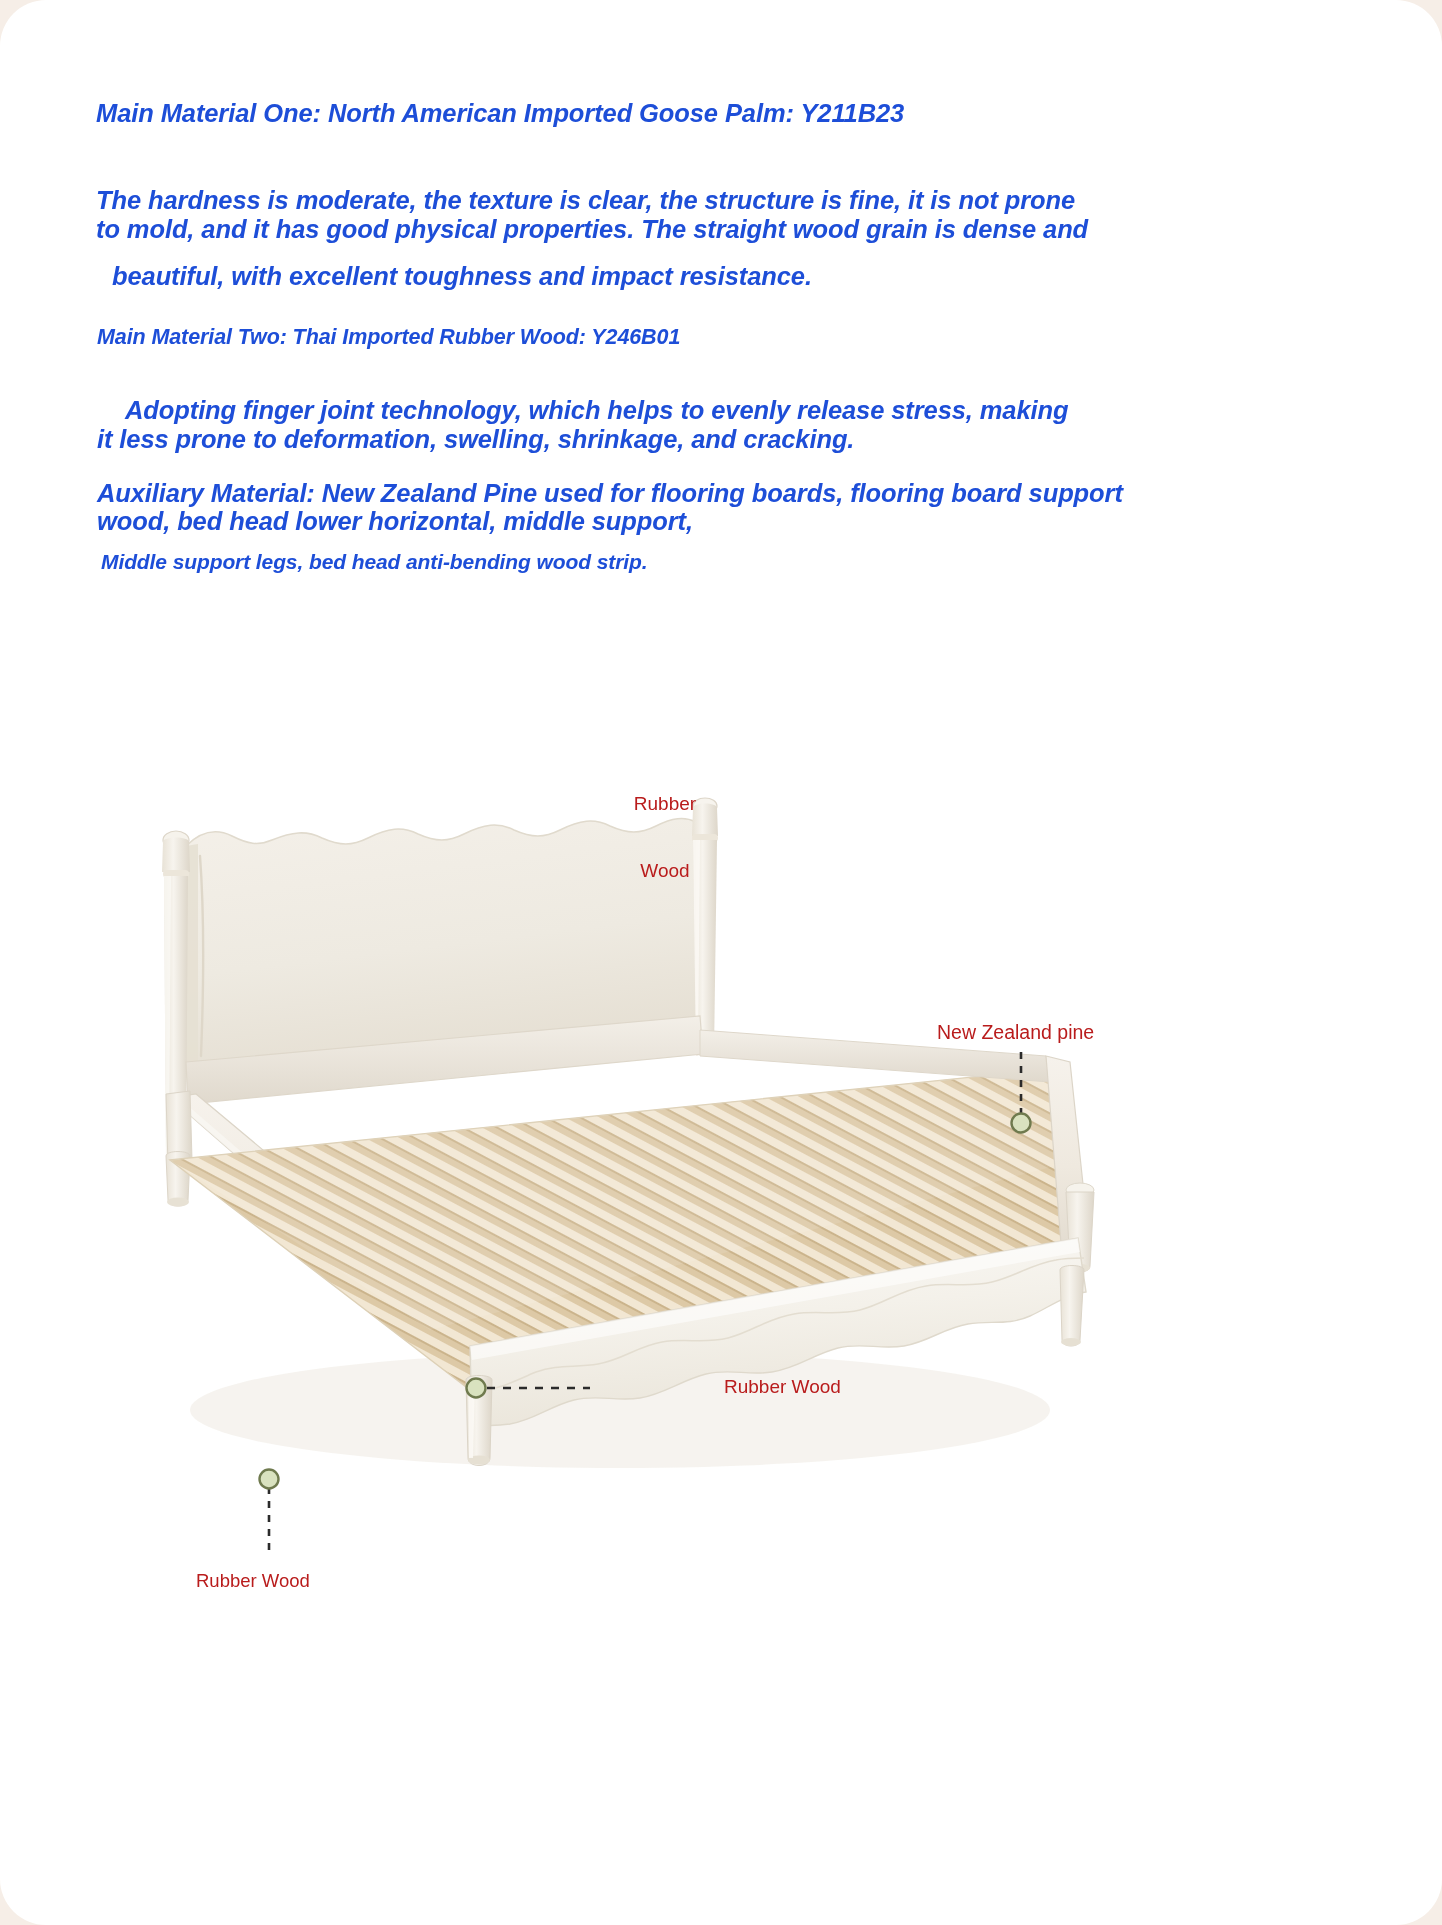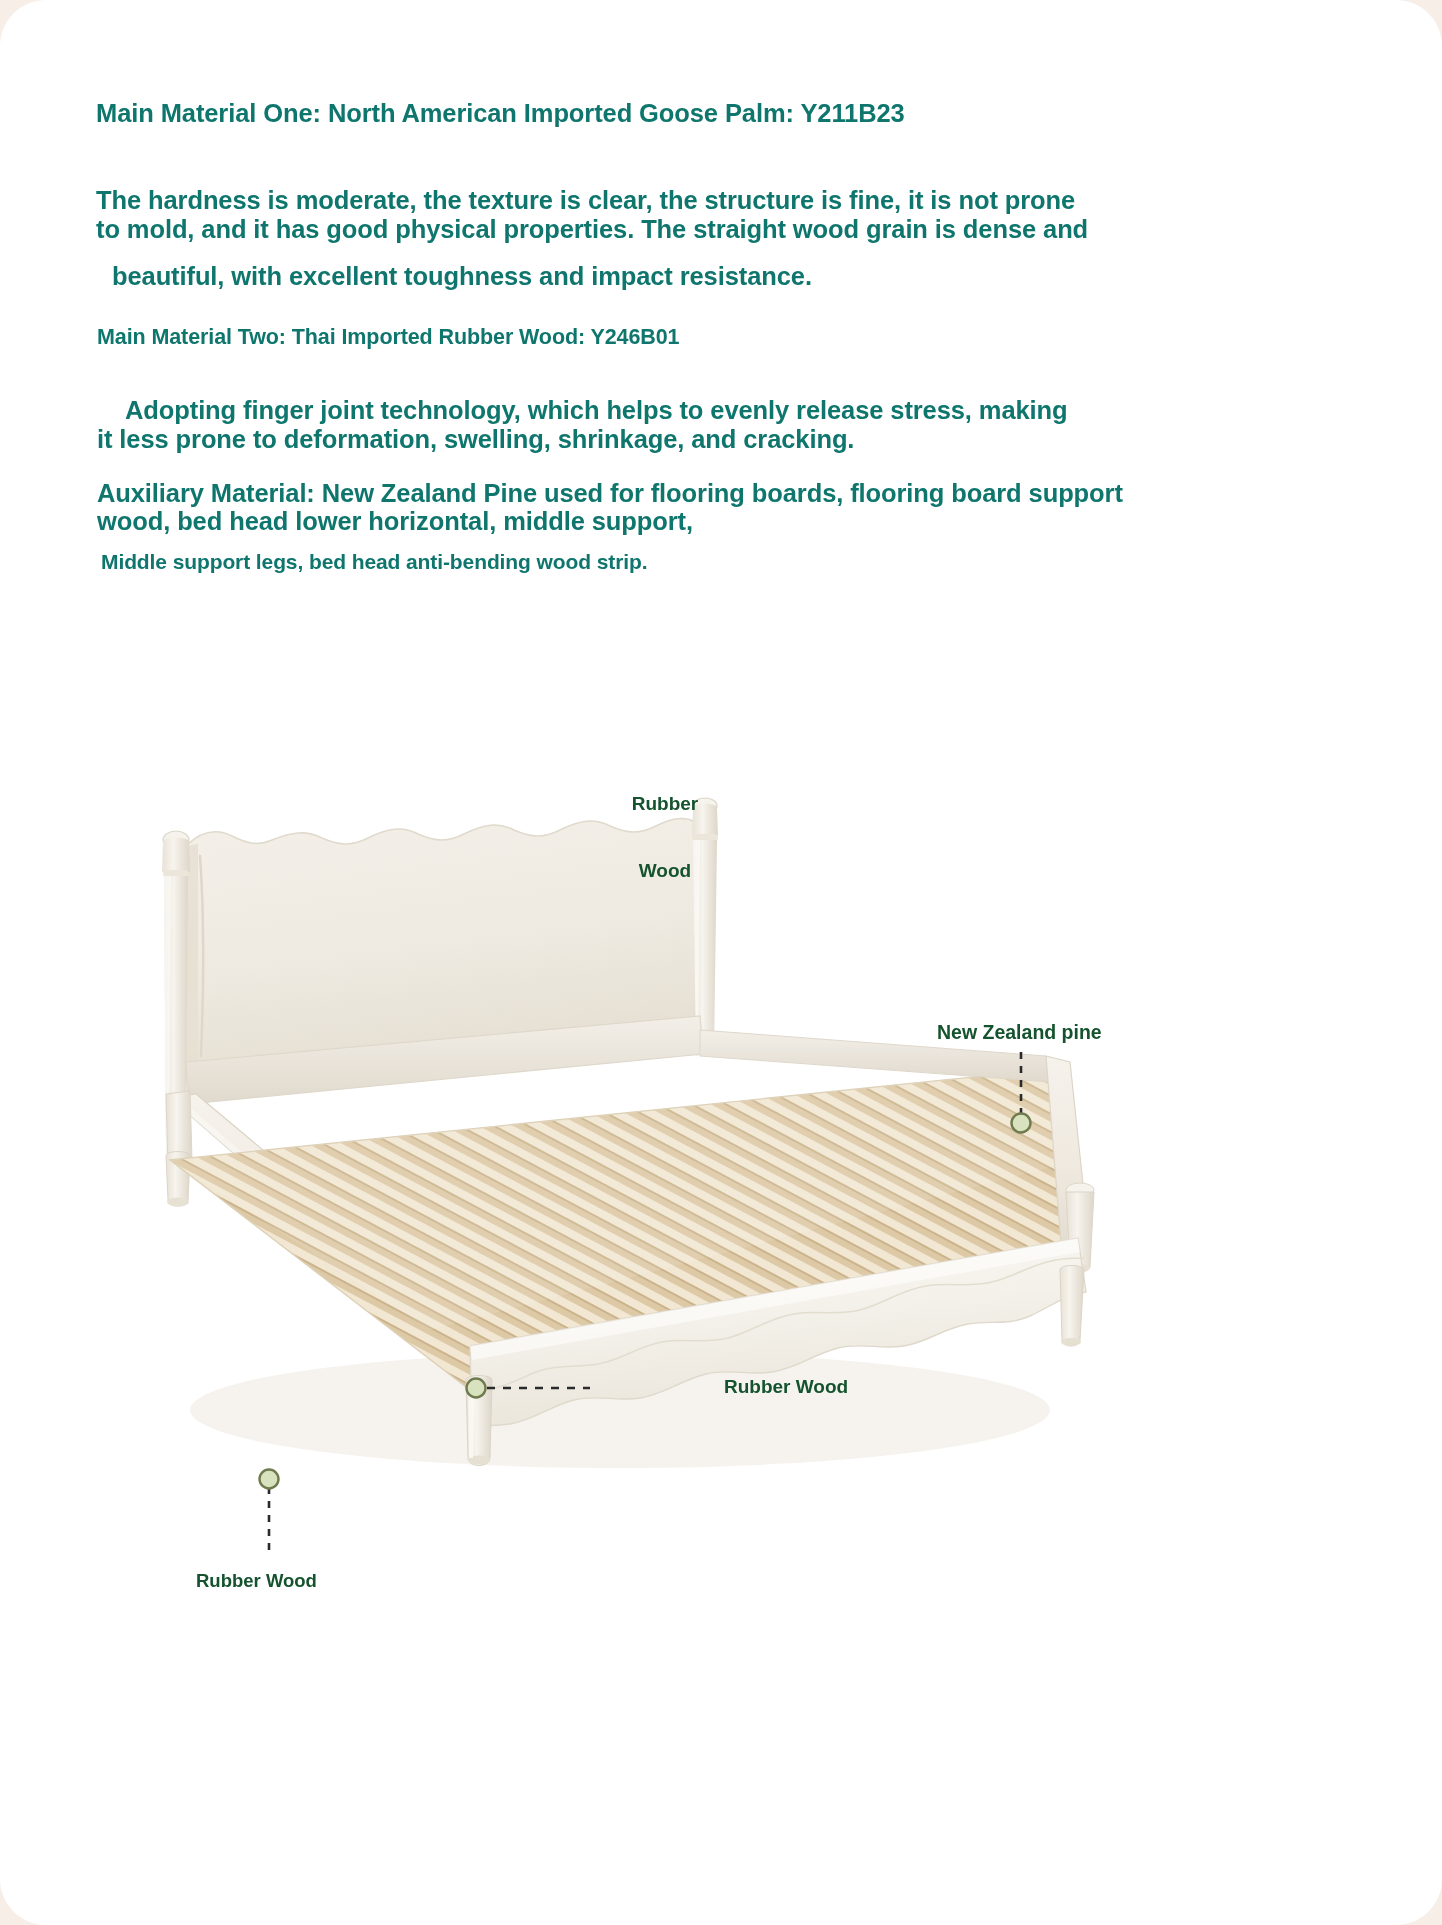--- a/index.html
+++ b/index.html
@@ -12,40 +12,41 @@
   .page{
     position:absolute;left:0;top:0;width:1442px;height:1925px;
     background:#ffffff;
     border-radius:46px;
     overflow:hidden;
   }
   
   .textblock{position:absolute;left:0;top:0;width:1442px;}
   .t{
     position:absolute;
-    color:#0f766e;
+    color:#1d4ed8;
     font-weight:700;
     letter-spacing:-0.1px;
     white-space:pre;
+    font-style:italic;
   }
   .heading{font-size:25.5px;}
   .para{font-size:25.5px;line-height:30.5px;}
   .small{font-size:21px;}
   .h-sub{font-size:21.5px;text-align:center;}
 
   
   .bedwrap{position:absolute;left:0;top:690px;width:1442px;height:1235px;}
   .bedsvg{position:absolute;left:0;top:0;}
 
   
   .callout{
     position:absolute;
     font-family:"Liberation Sans", sans-serif;
-    font-weight:700;
-    color:#14532d;
+    font-weight:400;
+    color:#b91c1c;
     white-space:pre;
     line-height:1.18;
   }
   .c-top{font-size:19px;text-align:center;}
   .c-nz{font-size:19.5px;}
   .c-left{font-size:18.5px;}
   .c-bot{font-size:19px;}
 </style>
 </head>
 <body>

